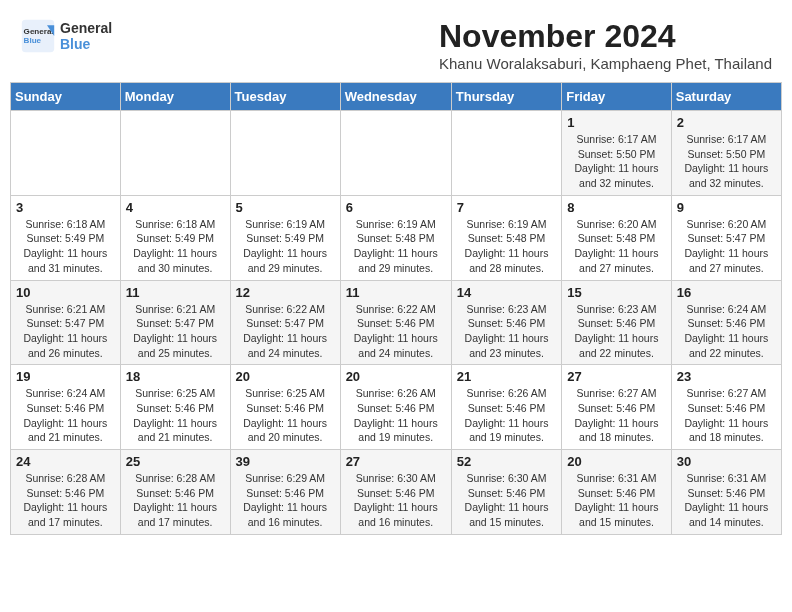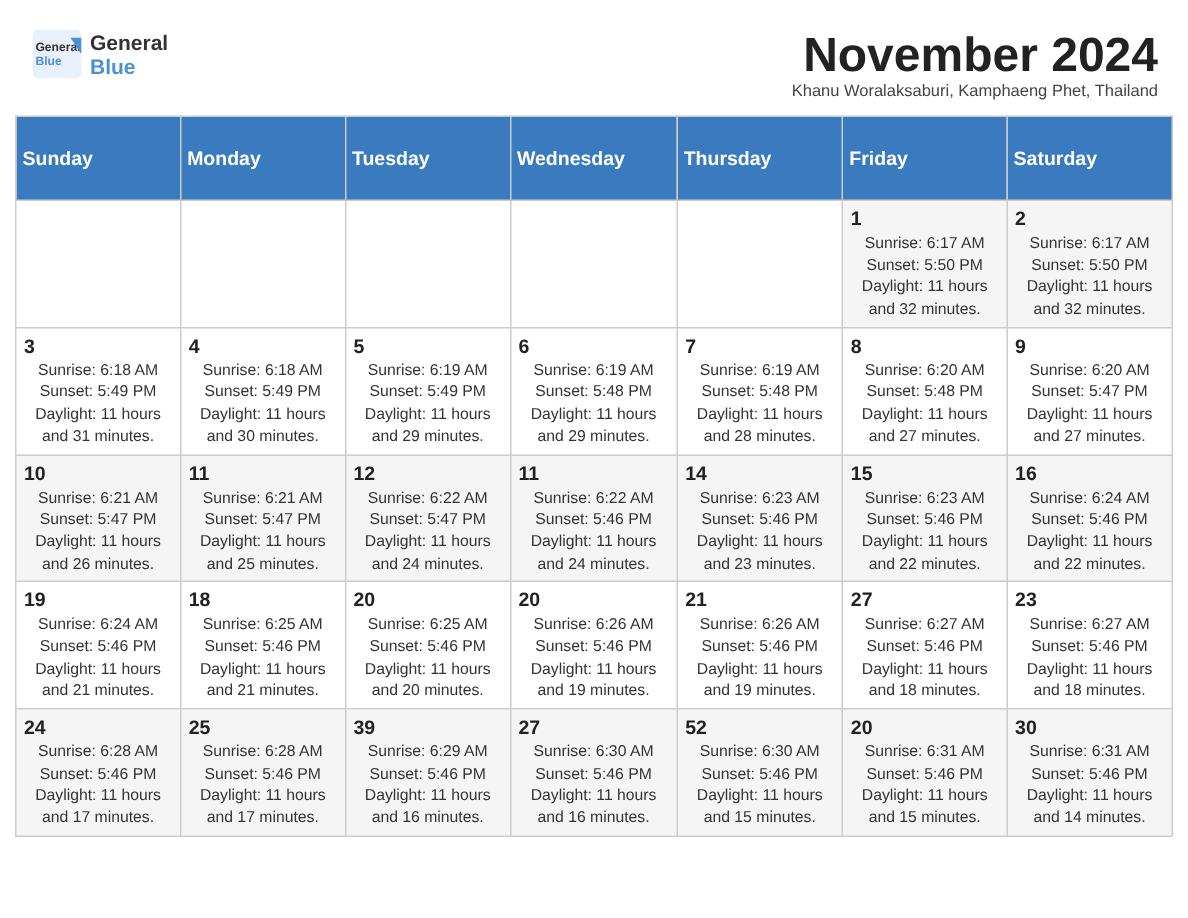--- a/index.html
+++ b/index.html
@@ -19,42 +19,41 @@
     .logo {
       display: flex;
       align-items: center;
       gap: 4px;
     }
     .logo-icon {
       width: 36px;
       height: 36px;
     }
     .title-block {
-      text-align: right;
     }
     .main-title {
       font-size: 32px;
       font-weight: bold;
       color: #222;
     }
     .subtitle {
-      font-size: 11px;
+      font-size: 15px;
       color: #444;
     }
     .calendar {
       width: 100%;
       border-collapse: collapse;
       margin-top: 6px;
     }
     .calendar thead tr th {
       background: #3a7abf;
       color: #fff;
       font-size: 13px;
       font-weight: bold;
-      padding: 20px 4px;
+      padding: 6px 4px;
       text-align: left;
       border: 1px solid #ccc;
     }
     .calendar tbody tr td {
       vertical-align: top;
       border: 1px solid #ccc;
       padding: 4px 5px;
       font-size: 11px;
       color: #222;
       width: 113px;

